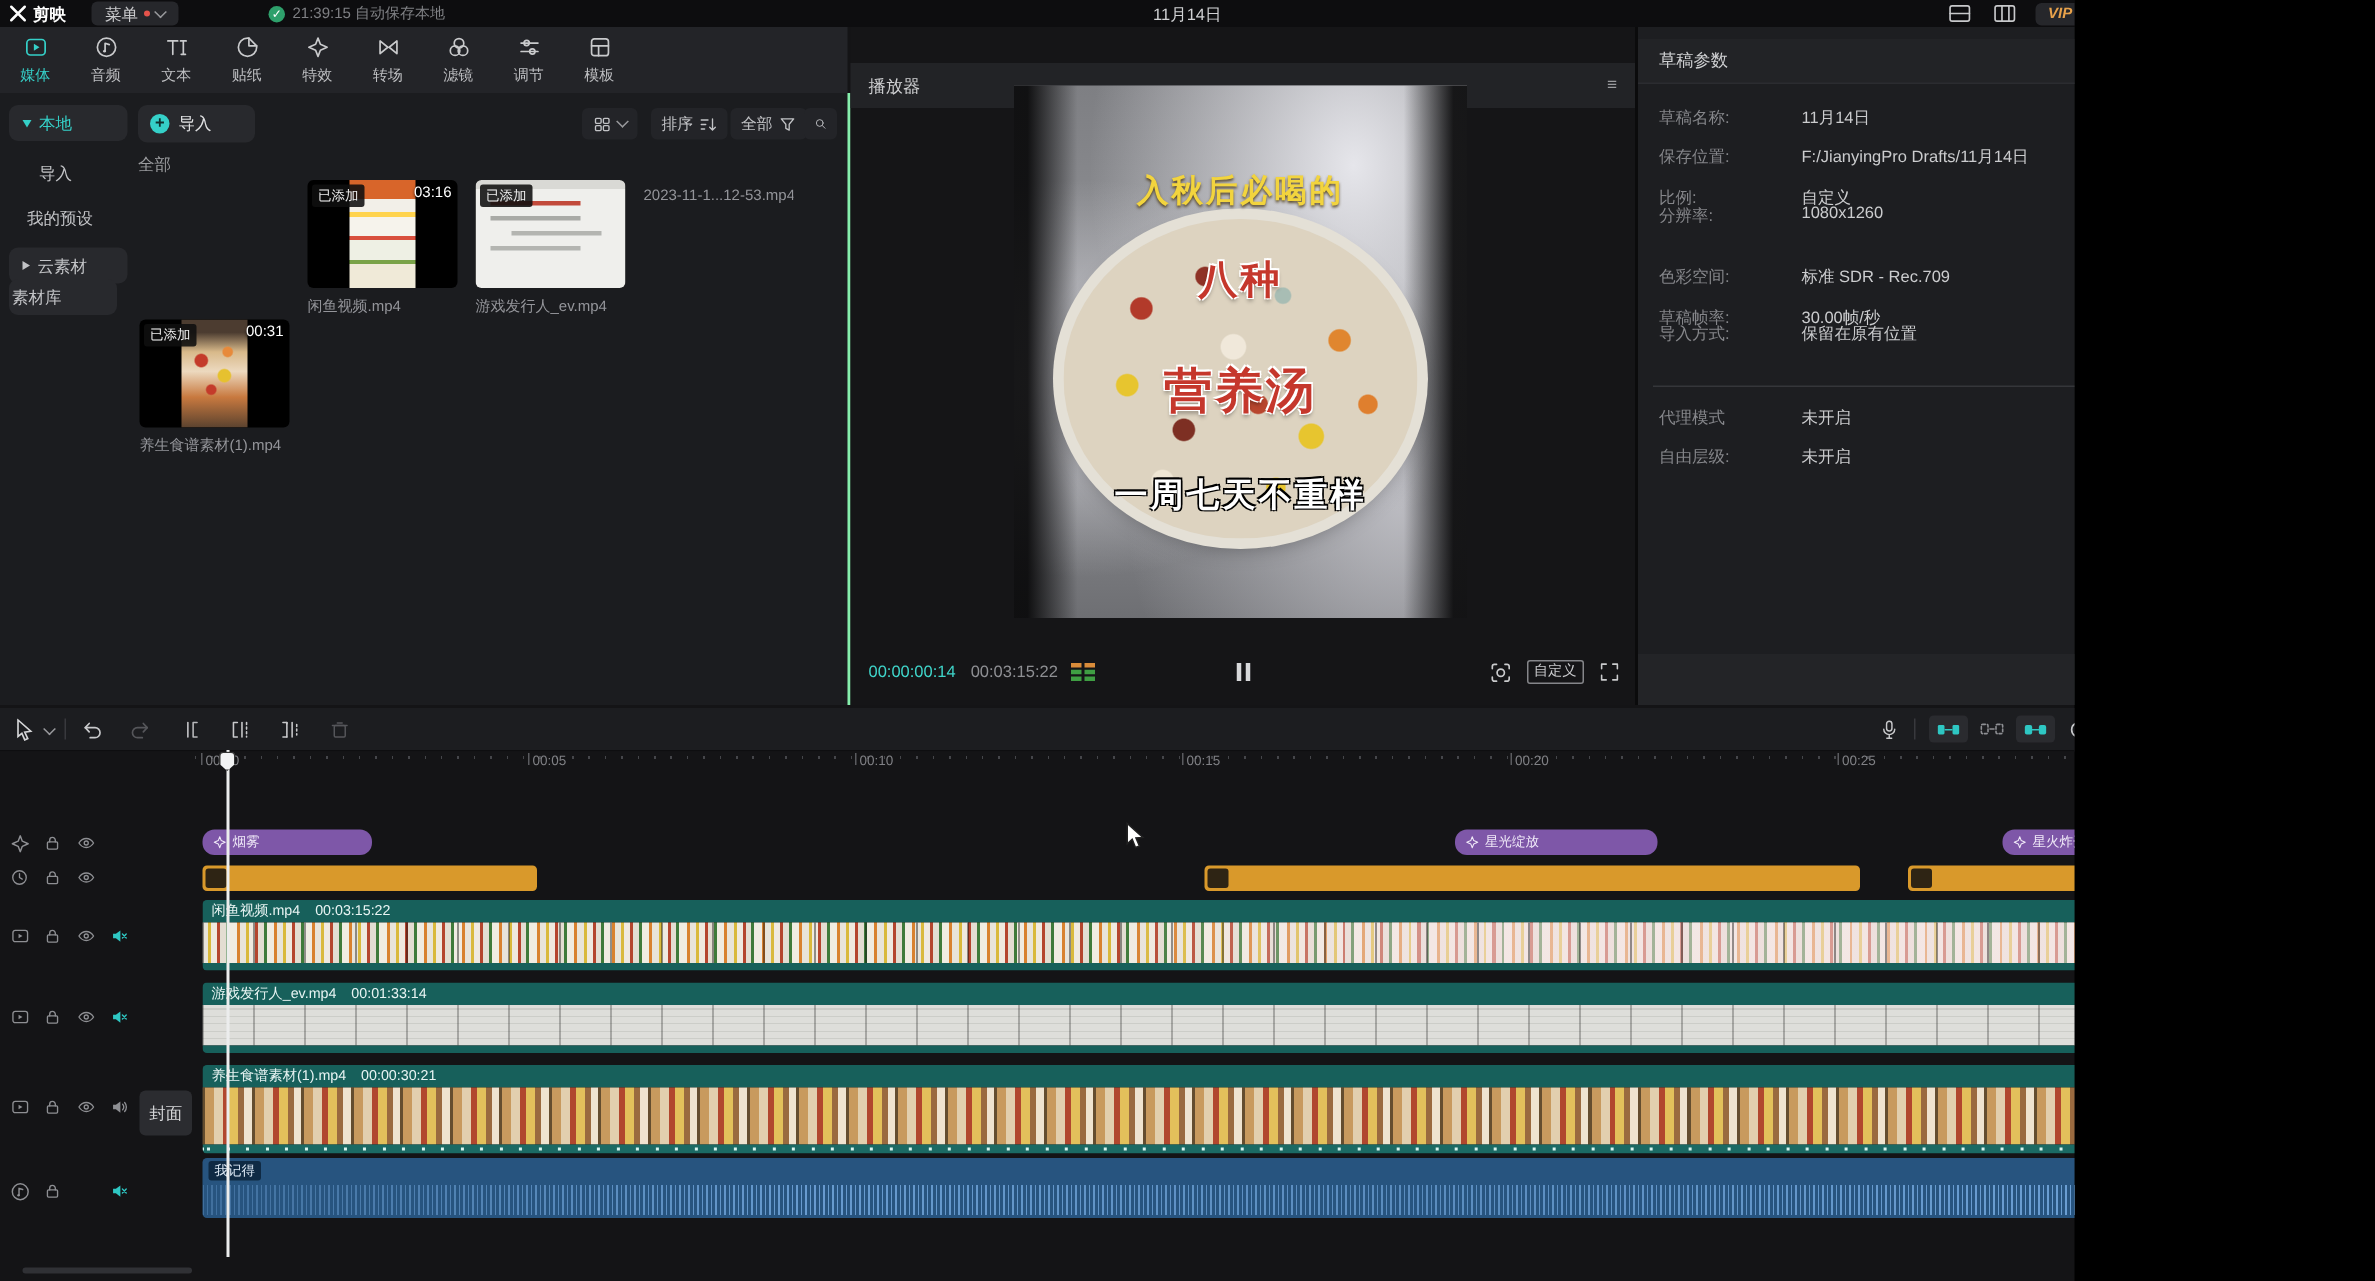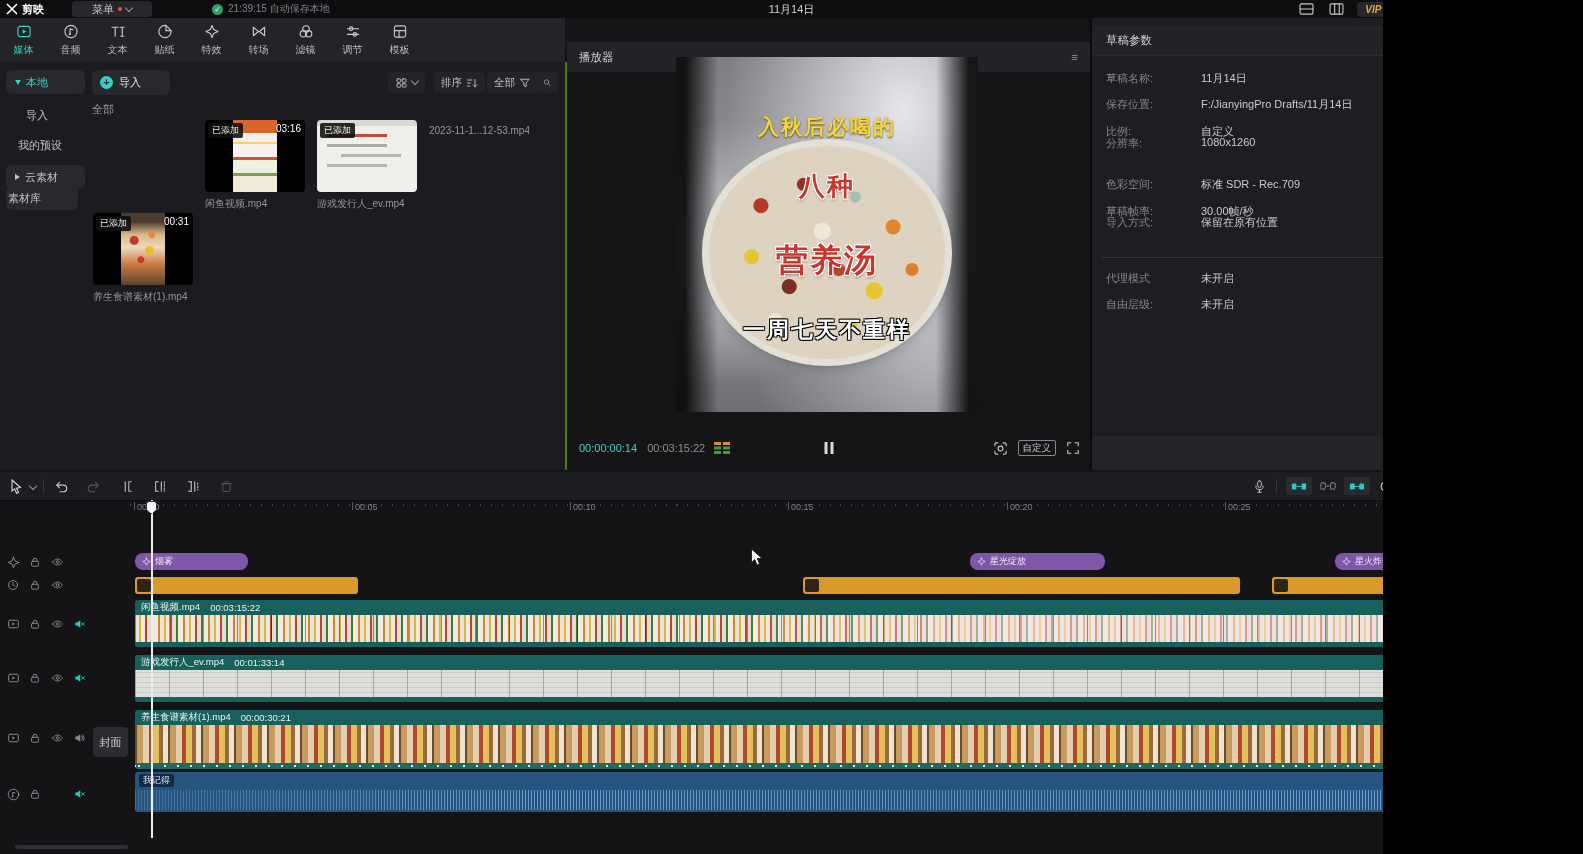--- a/index.html
+++ b/index.html
@@ -2,39 +2,39 @@
 <html><head>
 <meta charset="utf-8">
 <style>
   html,body{margin:0;padding:0;background:#000;}
   .app{position:relative;width:1383px;height:854px;background:#141416;overflow:hidden;
        font-family:"Liberation Sans","DejaVu Sans",sans-serif;color:#d7d8da;-webkit-font-smoothing:antialiased;}
   .svg{fill:none;stroke:currentColor;stroke-width:1.2;stroke-linecap:round;stroke-linejoin:round;display:block;}
   
   .titlebar{position:absolute;left:0;top:0;width:1583px;height:18px;background:#0d0d0f;display:flex;align-items:center;font-size:11px;}
   .logo{display:flex;align-items:center;gap:4px;margin-left:6px;color:#fff;font-weight:bold;}
-  .menu-chip{margin-left:28px;background:#26272b;border-radius:4px;padding:1px 20px;color:#c9cacc;display:flex;align-items:center;gap:4px;height:14px;}
+  .menu-chip{margin-left:17px;background:#26272b;border-radius:4px;padding:1px 9px;color:#c9cacc;display:flex;align-items:center;gap:4px;height:14px;}
   .red-dot{width:4px;height:4px;border-radius:50%;background:#e5534b;}
   .chev{width:5px;height:5px;border-right:1px solid #9a9b9e;border-bottom:1px solid #9a9b9e;transform:rotate(45deg);margin-top:-3px;}
   .autosave{margin-left:60px;display:flex;align-items:center;gap:5px;color:#7f8084;font-size:10px;}
   .check{width:11px;height:11px;border-radius:50%;background:#2ea06b;color:#fff;font-size:8px;line-height:11px;text-align:center;}
   .doc-title{position:absolute;left:0;right:0;text-align:center;color:#d0d1d3;font-size:11px;pointer-events:none;}
   .tb-right{position:absolute;right:6px;top:0;height:18px;display:flex;align-items:center;gap:10px;}
   .tb-chip{background:#26272b;border-radius:4px;height:15px;display:flex;align-items:center;gap:4px;padding:0 8px;color:#c9cacc;font-size:10px;}
   .vip{color:#e8a24b;font-weight:bold;font-style:italic;position:relative;}
   .export-chip{background:#38c7a4;color:#09372b;border-radius:4px;height:15px;display:flex;align-items:center;gap:4px;padding:0 9px;font-size:10px;font-weight:bold;}
   .winctl{color:#9a9b9e;font-size:11px;display:flex;gap:12px;align-items:center;margin-left:6px;}
   .maxbox{width:8px;height:7px;border:1px solid #9a9b9e;}
   
   .ribbon{position:absolute;left:0;top:18px;width:565px;height:44px;background:#232428;display:flex;align-items:center;}
   .tab{width:47px;display:flex;flex-direction:column;align-items:center;gap:3px;color:#bdbec1;font-size:10px;cursor:pointer;}
   .tab .tico{height:17px;display:flex;align-items:center;color:#c9cacc;}
   .tab.active,.tab.active .tico{color:#35d0c8;}
   
-  .libpanel{position:absolute;left:0;top:62px;width:565px;height:408px;background:#1b1c1f;border-right:2px solid #4d7c0f;}
+  .libpanel{position:absolute;left:0;top:62px;width:565px;height:408px;background:#1b1c1f;border-right:2px solid #86efac;}
   .side-item{position:absolute;font-size:11px;color:#c2c3c6;}
   .side-chip{background:#28292d;border-radius:6px;width:70px;height:24px;display:flex;align-items:center;padding-left:9px;gap:5px;}
   .tri-r{width:0;height:0;border-top:3.5px solid transparent;border-bottom:3.5px solid transparent;border-left:5px solid #c2c3c6;}
   .tri-d{width:0;height:0;border-left:3.5px solid transparent;border-right:3.5px solid transparent;border-top:5px solid #35d0c8;}
   .import-btn{position:absolute;left:92px;top:8px;width:70px;height:25px;background:#28292d;border-radius:6px;display:flex;align-items:center;gap:6px;padding-left:8px;font-size:11px;color:#e2e3e5;}
   .imp-circle{width:13px;height:13px;border-radius:50%;background:#35d0c8;color:#10302e;font-size:11px;line-height:12px;text-align:center;font-weight:bold;}
   .lib-ctl{position:absolute;top:10px;height:21px;display:flex;align-items:center;gap:4px;color:#c2c3c6;font-size:10.5px;background:#232428;border-radius:4px;padding:0 7px;}
   .section-label{position:absolute;left:92px;top:40px;font-size:11px;color:#9b9c9f;}
   .card{position:absolute;width:100px;}
   .thumb{position:relative;width:100px;height:72px;background:#000;border-radius:4px;overflow:hidden;}

